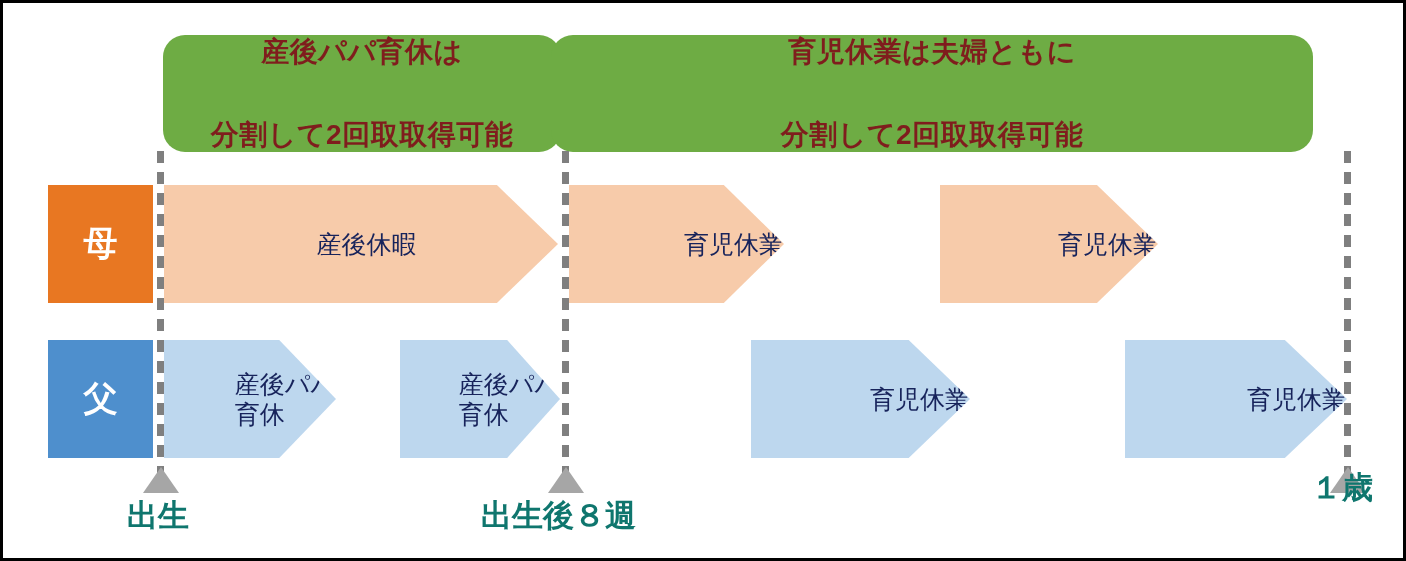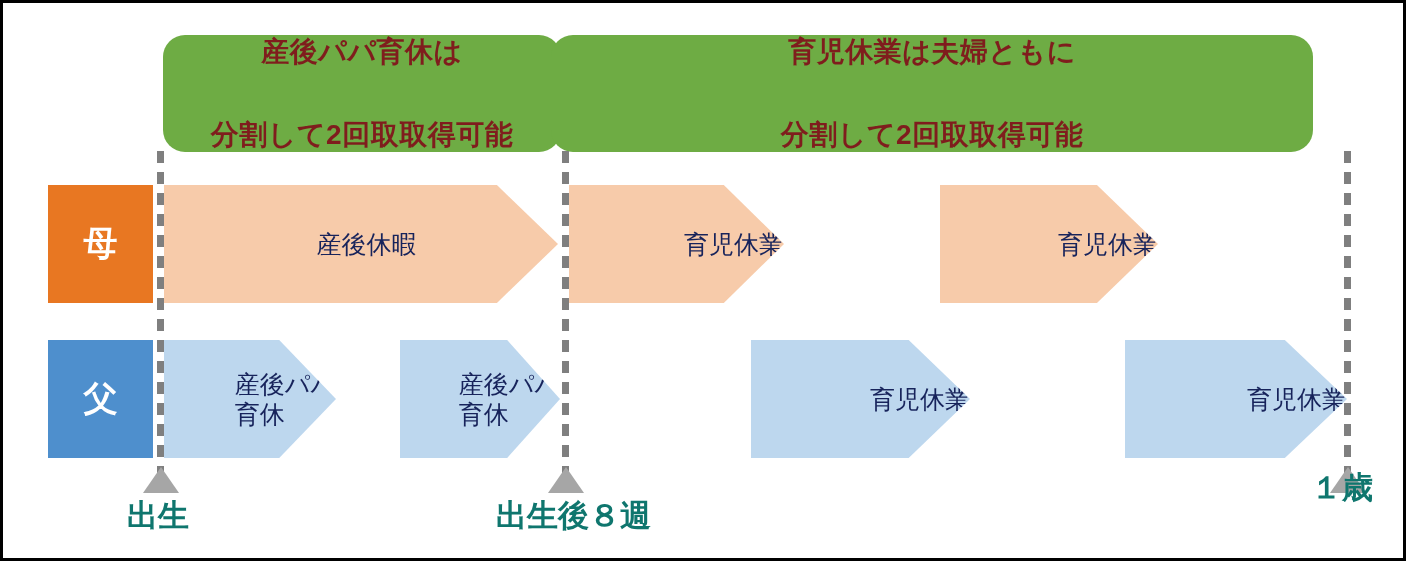--- a/index.html
+++ b/index.html
@@ -158,18 +158,18 @@
 
   <div class="arrow arrow-father left-text" style="left:1122px; top:337px; width:222px; height:118px;
               clip-path: polygon(0 0, 72% 0, 100% 50%, 72% 100%, 0 100%); padding-left:26px;">
     <span class="arrow-label">育児休業</span>
   </div>
 
   <div class="marker" style="left:140px; top:464px;"></div>
   <div class="axis-label" style="left:124px; top:492px;">出生</div>
 
   <div class="marker" style="left:545px; top:464px;"></div>
-  <div class="axis-label" style="left:493px; top:492px;">出生後８週</div>
+  <div class="axis-label" style="left:478px; top:492px;">出生後８週</div>
 
   <div class="marker" style="left:1327px; top:464px;"></div>
   <div class="axis-label" style="left:1308px; top:464px;">１歳</div>
 
 </div>
 
 </body></html>

